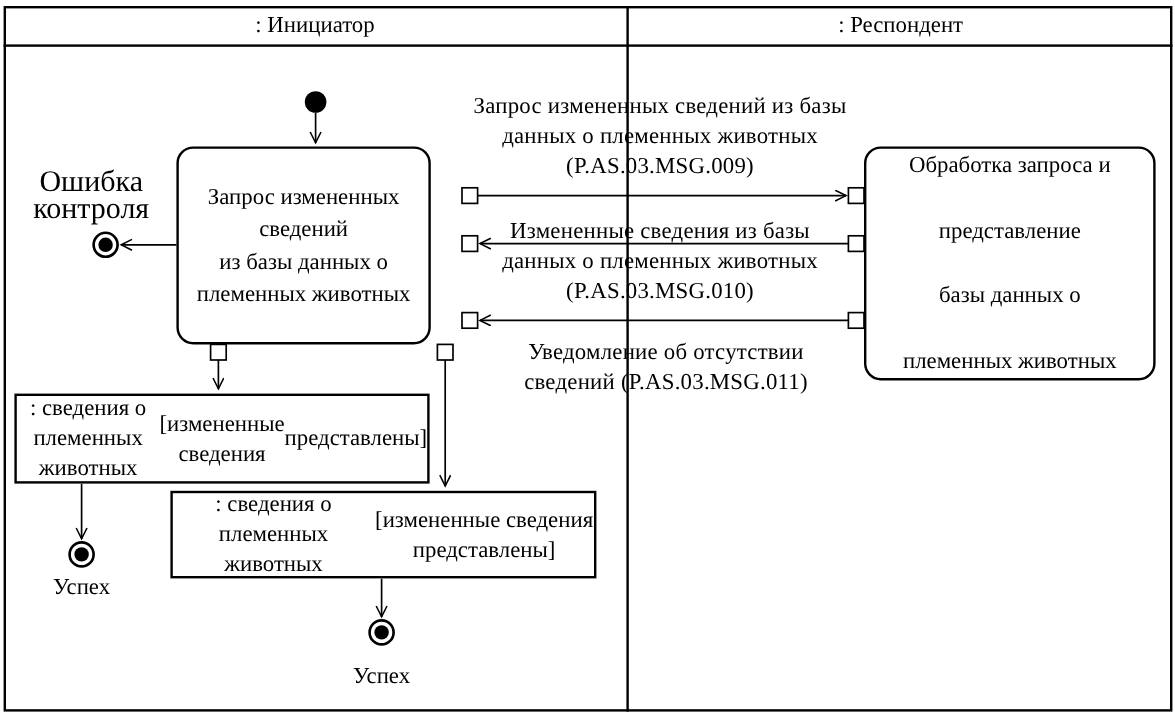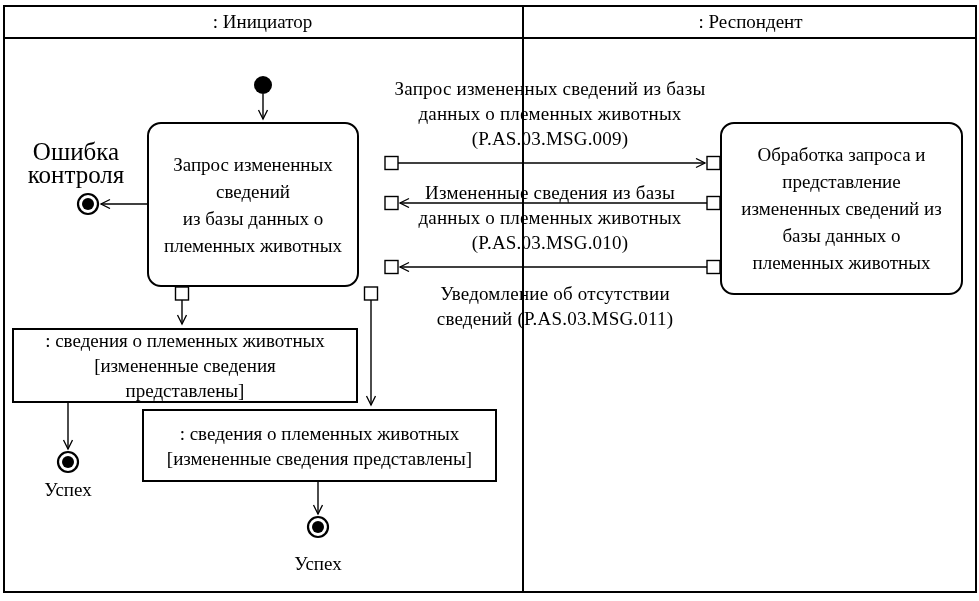--- a/index.html
+++ b/index.html
@@ -16,24 +16,24 @@
   #lane-title-initiator{left:3px;width:519px;}
   #lane-title-respondent{left:524px;width:453px;}
   svg{position:absolute;left:0;top:0;}
   .activity{
     border:2px solid #000;border-radius:14px;box-sizing:border-box;
     display:flex;flex-direction:column;justify-content:center;align-items:center;
     text-align:center;font-size:19px;background:#fff;
   }
   .activity .tl{line-height:27px;}
   #activity-initiator{left:147px;top:122px;width:212px;height:165px;}
-  #activity-respondent{left:720px;top:122px;width:243px;height:173px;}
+  #activity-respondent{left:720px;top:122px;width:243px;height:195px;justify-content:space-between;}
   .objectnode{
     border:2px solid #000;box-sizing:border-box;background:#fff;
-    display:flex;flex-direction:column;justify-content:center;align-items:center;
+    display:flex;flex-direction:row;justify-content:center;align-items:center;
     text-align:center;font-size:19px;
   }
   .objectnode .tl{line-height:25px;}
   #object-present{left:12px;top:328px;width:346px;height:75px;}
   #object-absent{left:142px;top:409px;width:355px;height:73px;}
   .msg-label{font-size:19px;text-align:center;letter-spacing:0.2px;}
   .msg-label .tl{line-height:25px;}
   #label-msg009{left:385px;top:76px;width:330px;}
   #label-msg010{left:400px;top:180px;width:300px;}
   #label-msg011{left:405px;top:281px;width:300px;}
@@ -97,21 +97,20 @@
   <div class="abs activity" id="activity-initiator">
     <div class="tl">Запрос измененных</div>
     <div class="tl">сведений</div>
     <div class="tl">из базы данных о</div>
     <div class="tl">племенных животных</div>
   </div>
 
   <div class="abs activity" id="activity-respondent">
     <div class="tl">Обработка запроса и</div>
     <div class="tl">представление</div>
-    <div class="tl">измененных сведений из</div>
     <div class="tl">базы данных о</div>
     <div class="tl">племенных животных</div>
   </div>
 
   <div class="abs objectnode" id="object-present">
     <div class="tl">: сведения о племенных животных</div>
     <div class="tl">[измененные сведения</div>
     <div class="tl">представлены]</div>
   </div>
 

